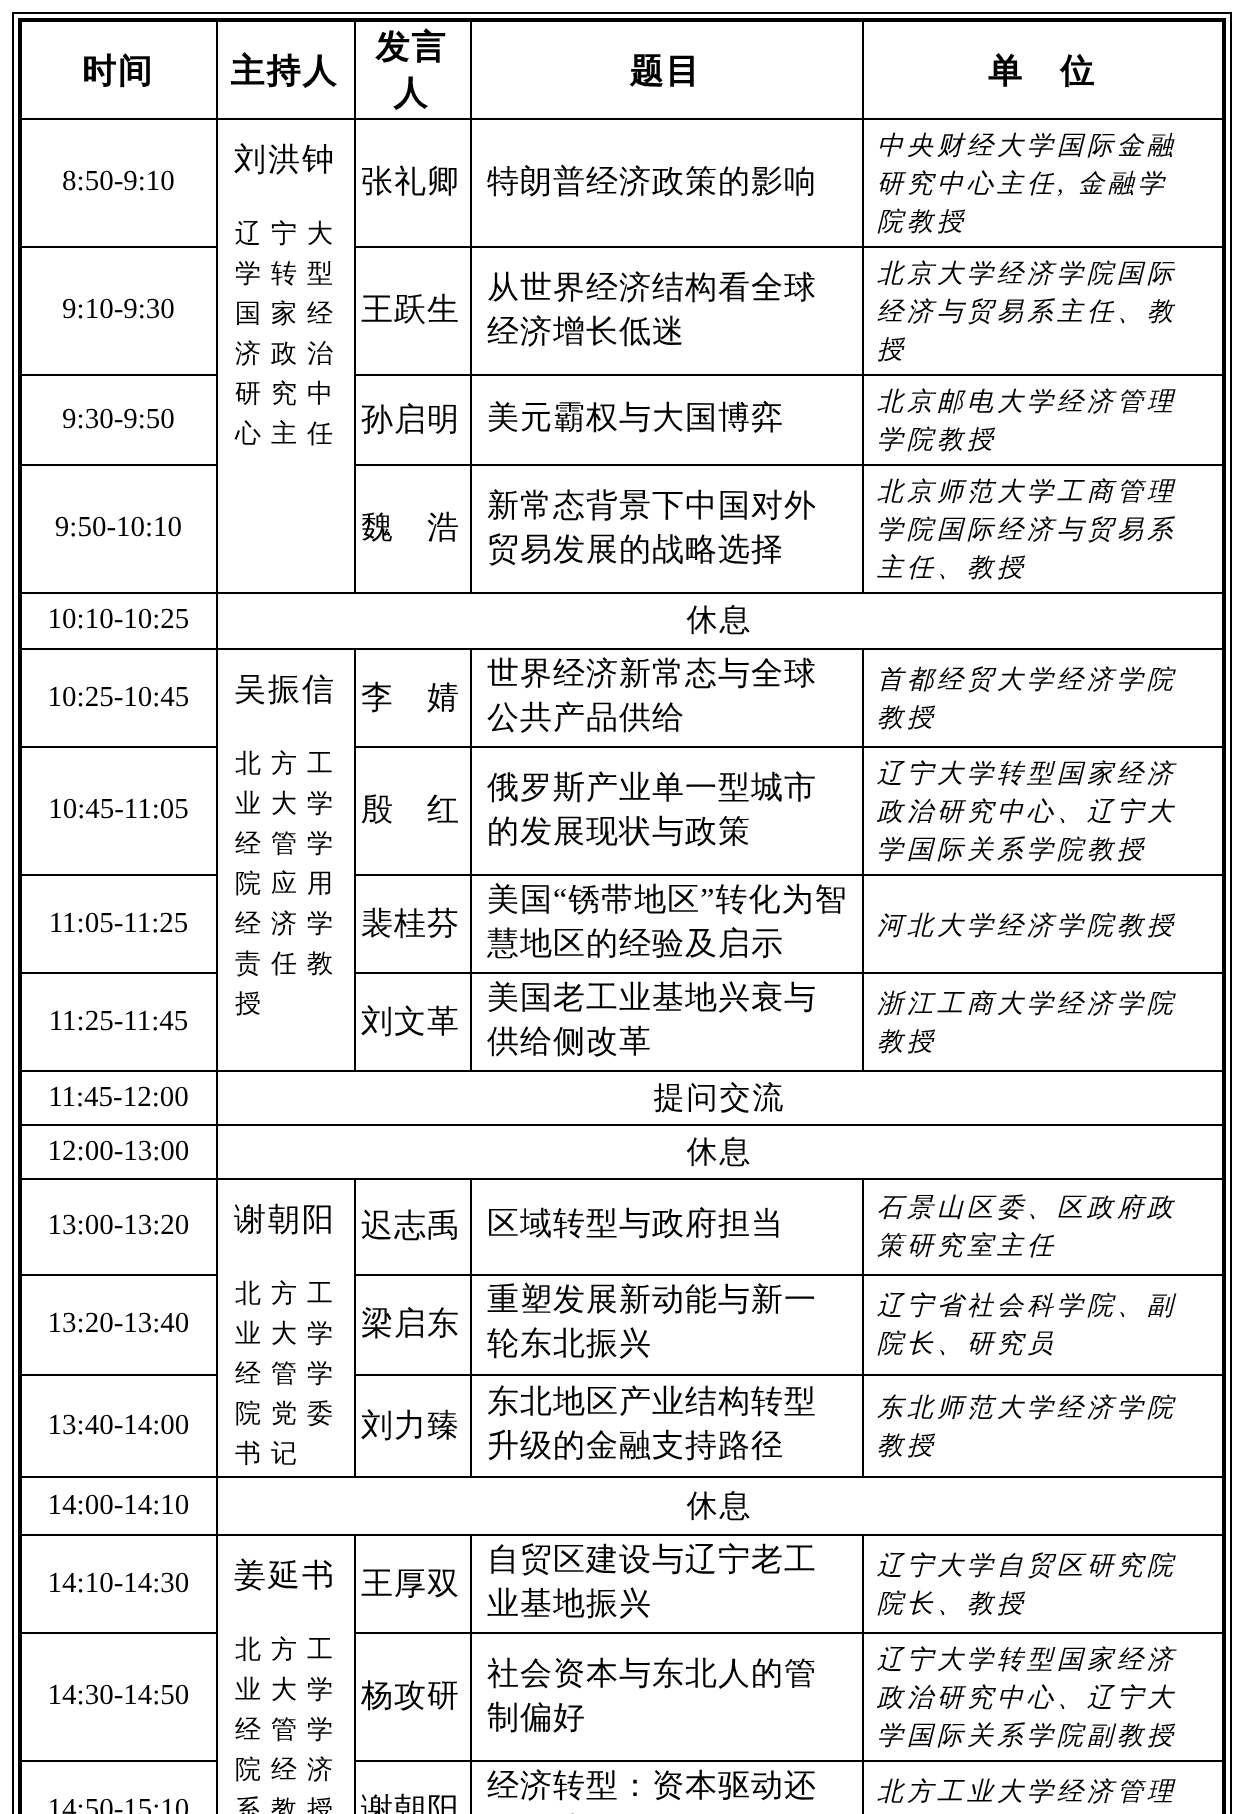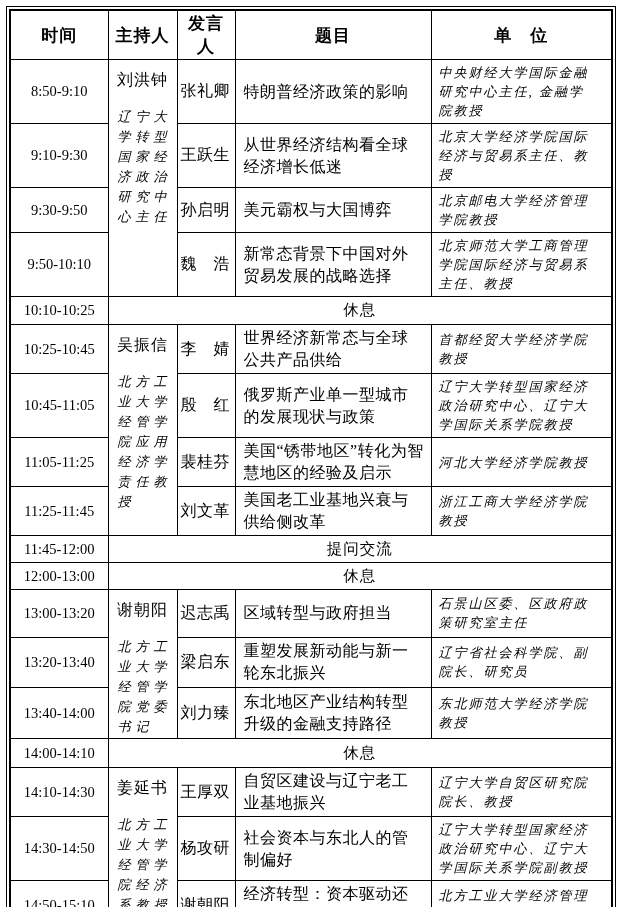--- a/index.html
+++ b/index.html
@@ -50,21 +50,20 @@
     vertical-align: top;
     text-align: center;
     padding-top: 6px;
   }
   .host-name {
     font-size: 16px;
     letter-spacing: 1px;
     margin: 4px 0 16px 0;
   }
   .host-title {
-    font-style: italic;
     font-size: 13px;
     letter-spacing: 5px;
     line-height: 20px;
     text-align: left;
     padding: 0 0 0 6px;
   }
   td.speaker {
     font-size: 16px;
     letter-spacing: 0.5px;
   }

